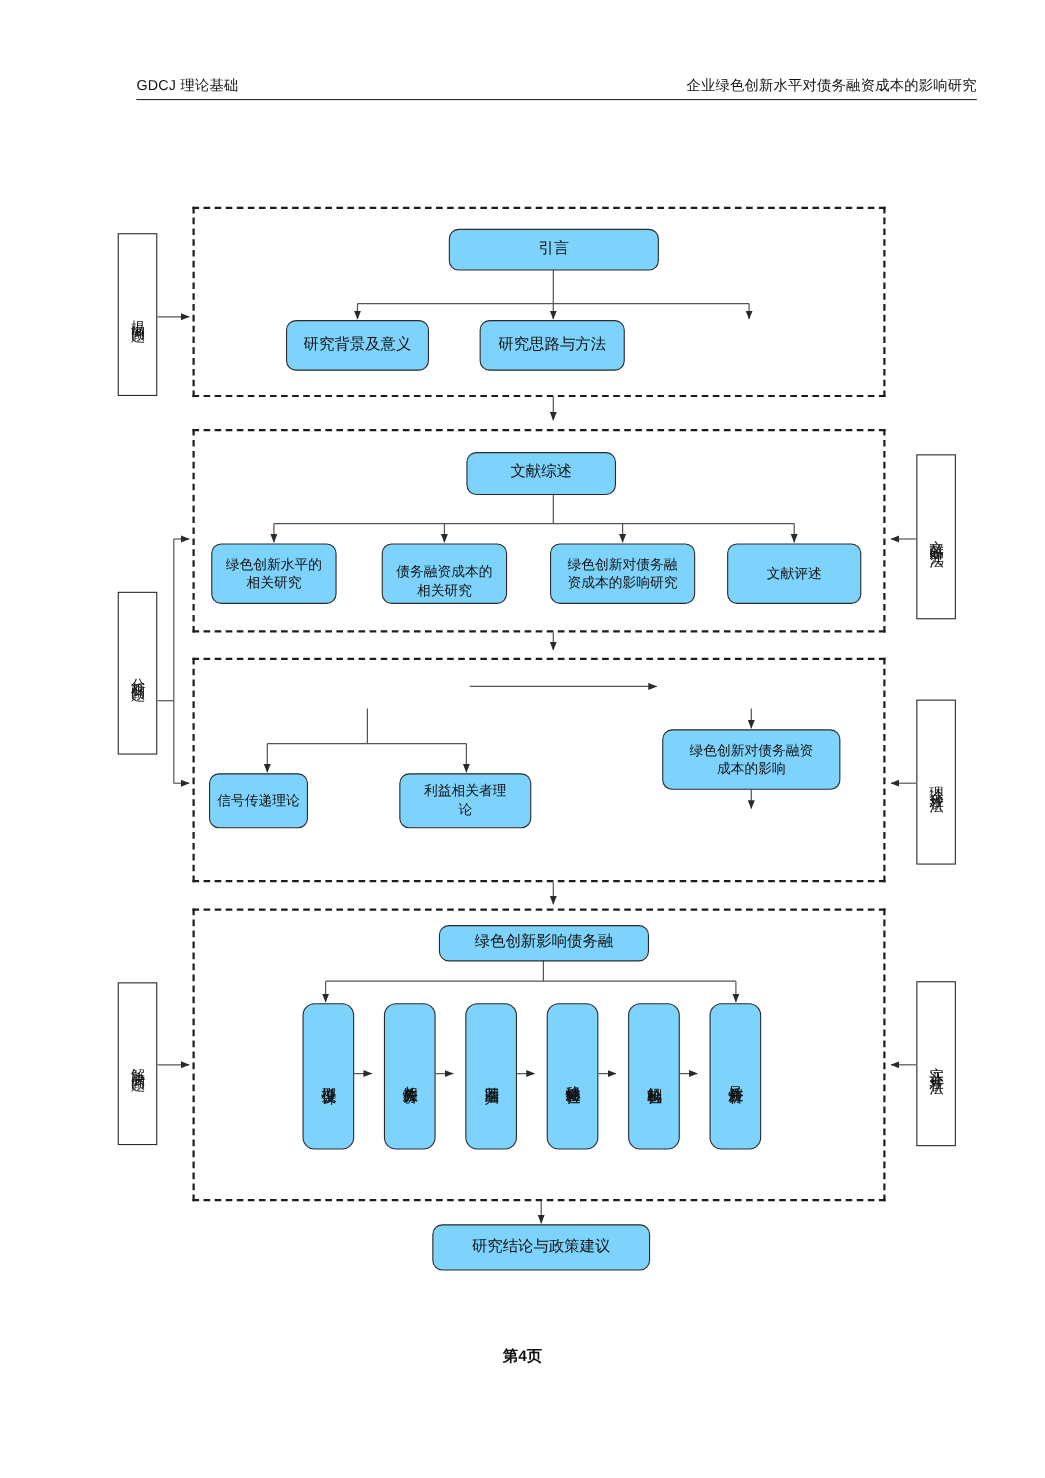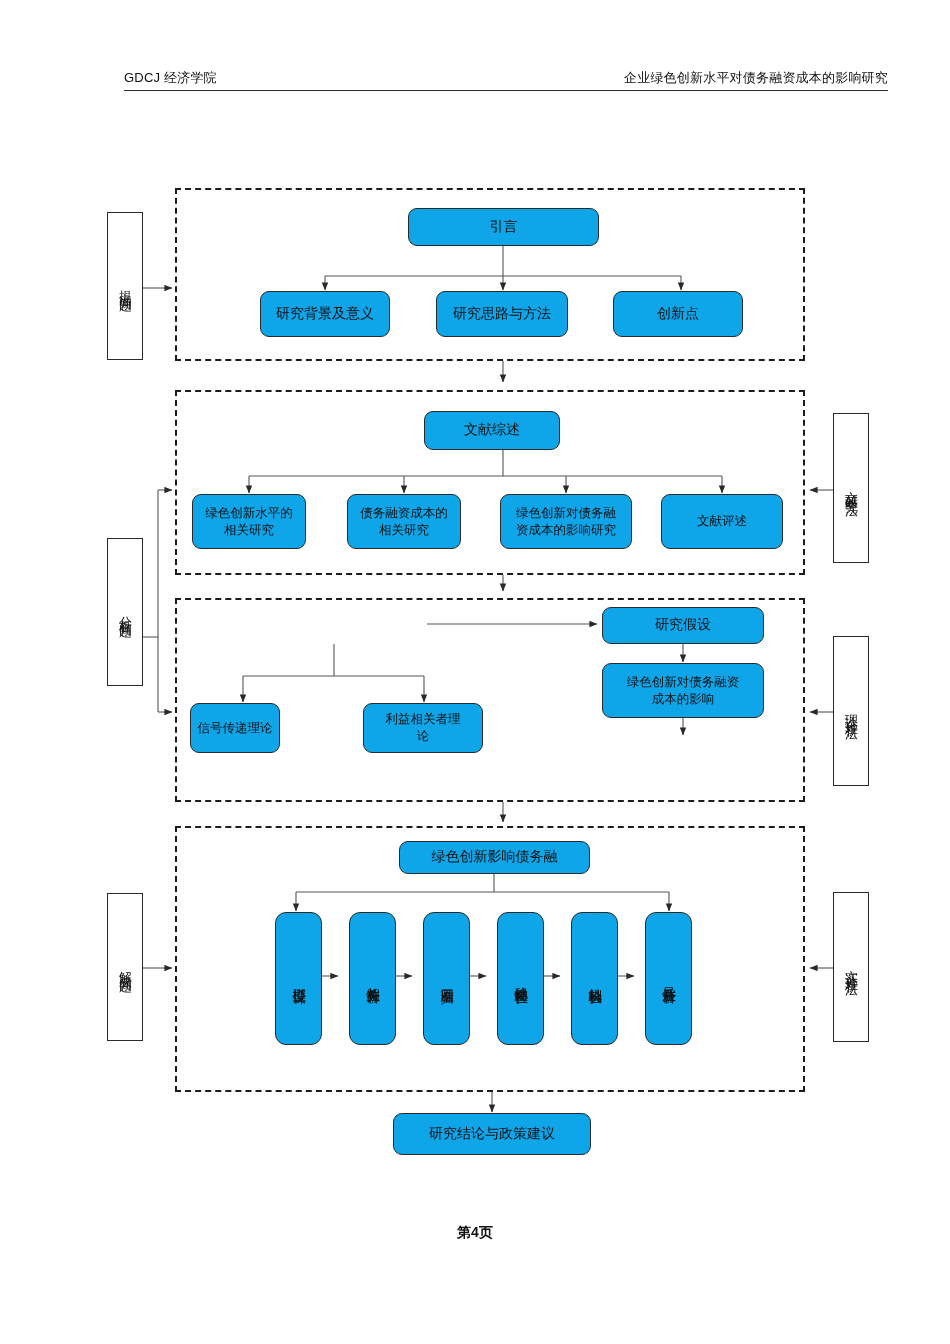--- a/index.html
+++ b/index.html
@@ -81,21 +81,21 @@
     box-sizing: border-box;
     background: transparent;
   }
 
   
   .node {
     position: absolute;
     box-sizing: border-box;
     border: 1.6px solid #2a2a2a;
     border-radius: 9px;
-    background: #0ea5e9;
+    background: #7dd3fc;
     display: flex;
     align-items: center;
     justify-content: center;
     text-align: center;
     font-size: 14px;
     line-height: 1.35;
     padding: 2px 4px;
     white-space: pre-line;
   }
   .node.small { font-size: 12.5px; }
@@ -125,21 +125,21 @@
     text-orientation: upright;
     font-size: 13px;
     letter-spacing: 3px;
     line-height: 1.4;
   }
 </style>
 </head>
 <body>
 
 <div id="header">
-  <span class="h-left">GDCJ 经济学院</span>
+  <span class="h-left">GDCJ 理论基础</span>
   <span class="h-right">企业绿色创新水平对债务融资成本的影响研究</span>
 </div>
 
 <div id="diagram">
 
   <svg id="wires" viewBox="0 0 950 1344">
     <defs>
       <marker id="ah" markerWidth="9" markerHeight="9" refX="7.6" refY="3.2" orient="auto" markerUnits="userSpaceOnUse">
         <path d="M0,0 L8,3.2 L0,6.4 z" fill="#2a2a2a"></path>
       </marker>
@@ -231,53 +231,47 @@
 
   <div class="node" style="left:408px; top:208px; width:191px; height:38px;">
     <span>引言</span>
   </div>
   <div class="node" style="left:260px; top:291px; width:130px; height:46px;">
     <span>研究背景及意义</span>
   </div>
   <div class="node" style="left:436px; top:291px; width:132px; height:46px;">
     <span>研究思路与方法</span>
   </div>
-  <div class="node" style="left:613px; top:291px; width:130px; height:46px;">
-    <span>创新点</span>
-  </div>
 
   <div class="node" style="left:424px; top:411px; width:136px; height:39px;">
     <span>文献综述</span>
   </div>
   <div class="node small" style="left:192px; top:494px; width:114px; height:55px;">
     <span>绿色创新水平的
 相关研究</span>
   </div>
-  <div class="node small" style="left:347px; top:494px; width:114px; height:55px;">
+  <div class="node small" style="left:347px; top:494px; width:114px; height:55px;align-items:flex-end;">
     <span>债务融资成本的
 相关研究</span>
   </div>
   <div class="node small" style="left:500px; top:494px; width:132px; height:55px;">
     <span>绿色创新对债务融
 资成本的影响研究</span>
   </div>
   <div class="node small" style="left:661px; top:494px; width:122px; height:55px;">
     <span>文献评述</span>
   </div>
 
   <div class="node small" style="left:190px; top:703px; width:90px; height:50px;">
     <span>信号传递理论</span>
   </div>
   <div class="node small" style="left:363px; top:703px; width:120px; height:50px;">
     <span>利益相关者理
 论</span>
   </div>
-  <div class="node" style="left:602px; top:607px; width:162px; height:37px;">
-    <span>研究假设</span>
-  </div>
   <div class="node small" style="left:602px; top:663px; width:162px; height:55px;">
     <span>绿色创新对债务融资
 成本的影响</span>
   </div>
 
   <div class="node" style="left:399px; top:841px; width:191px; height:33px;">
     <span>绿色创新影响债务融</span>
   </div>
 
   <div class="node vert" style="left:275px; top:912px; width:47px; height:133px;">

